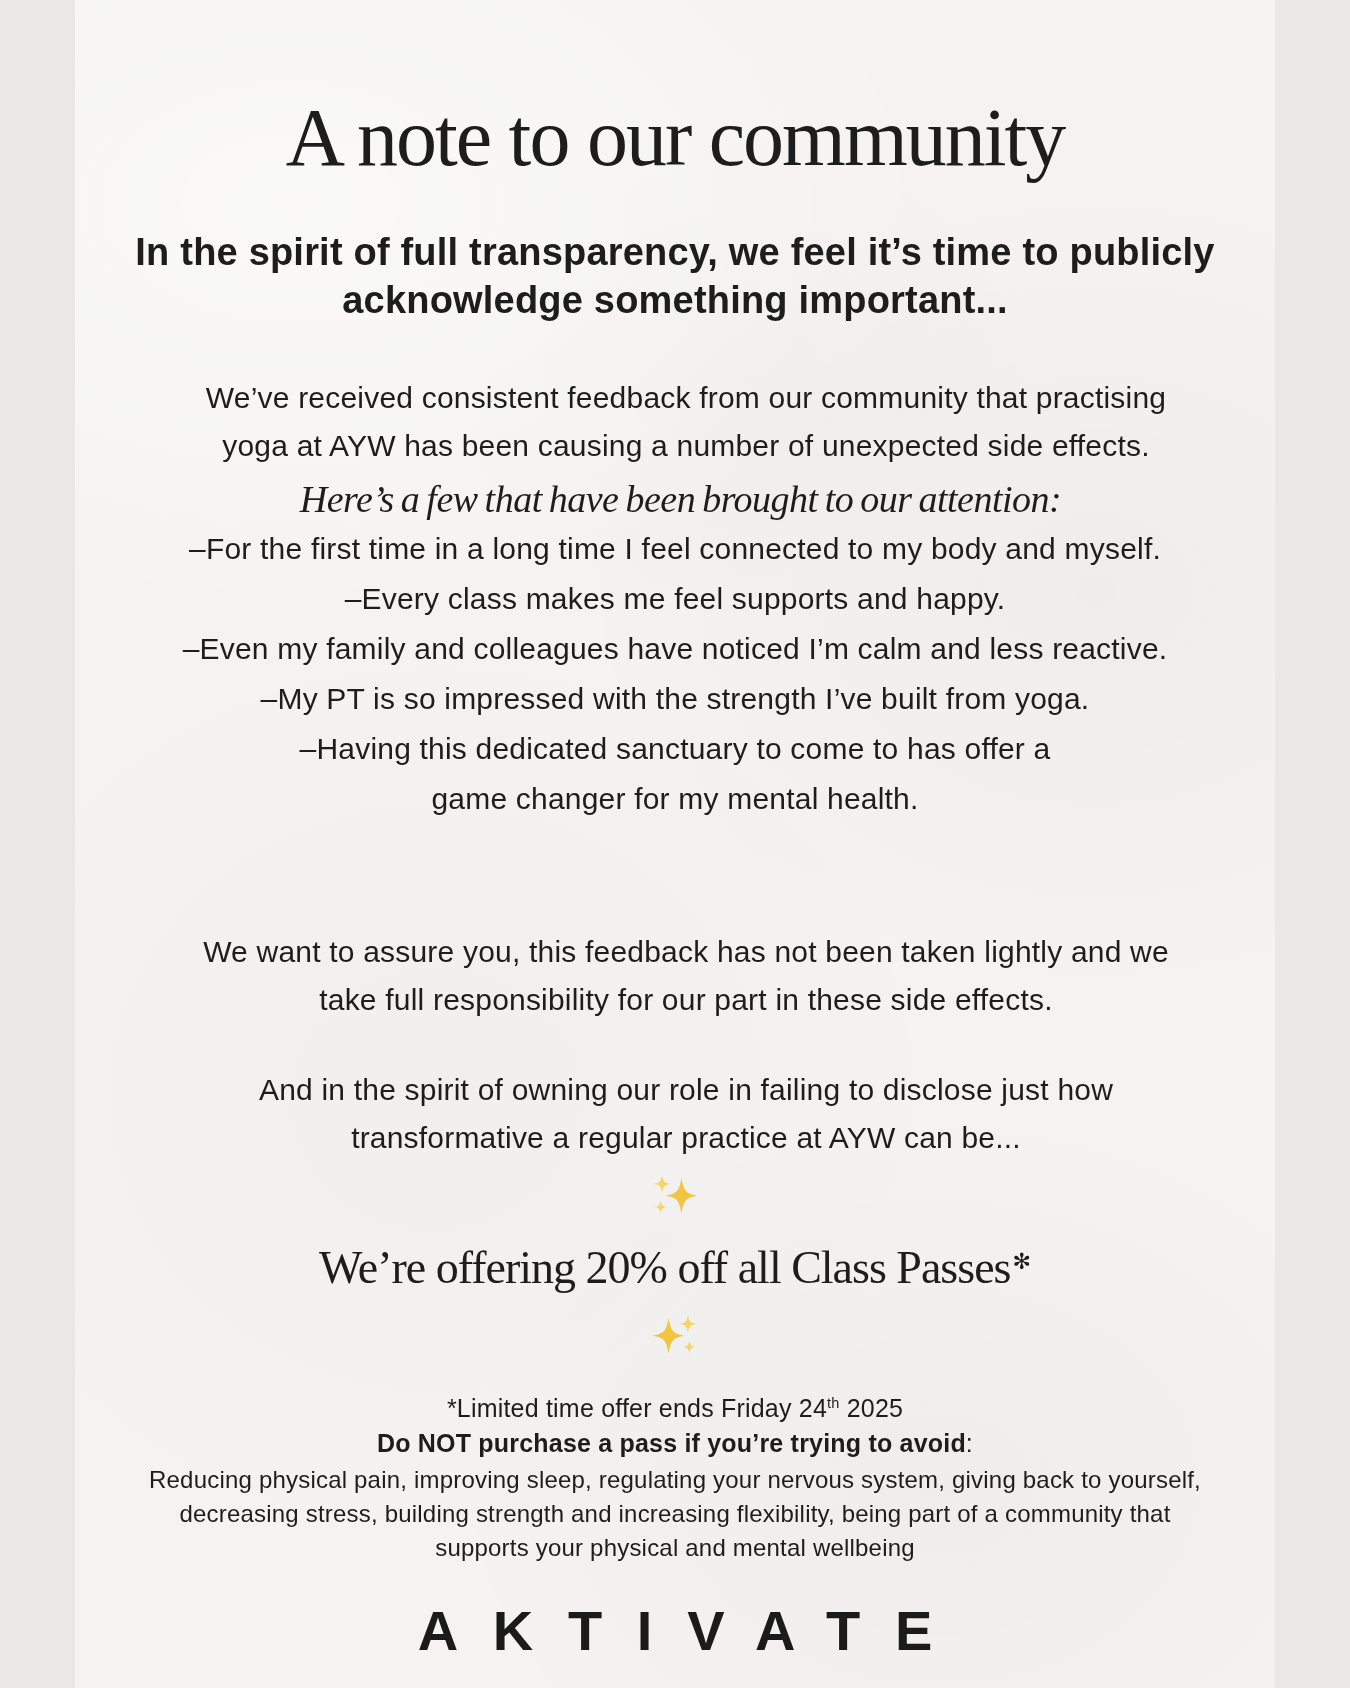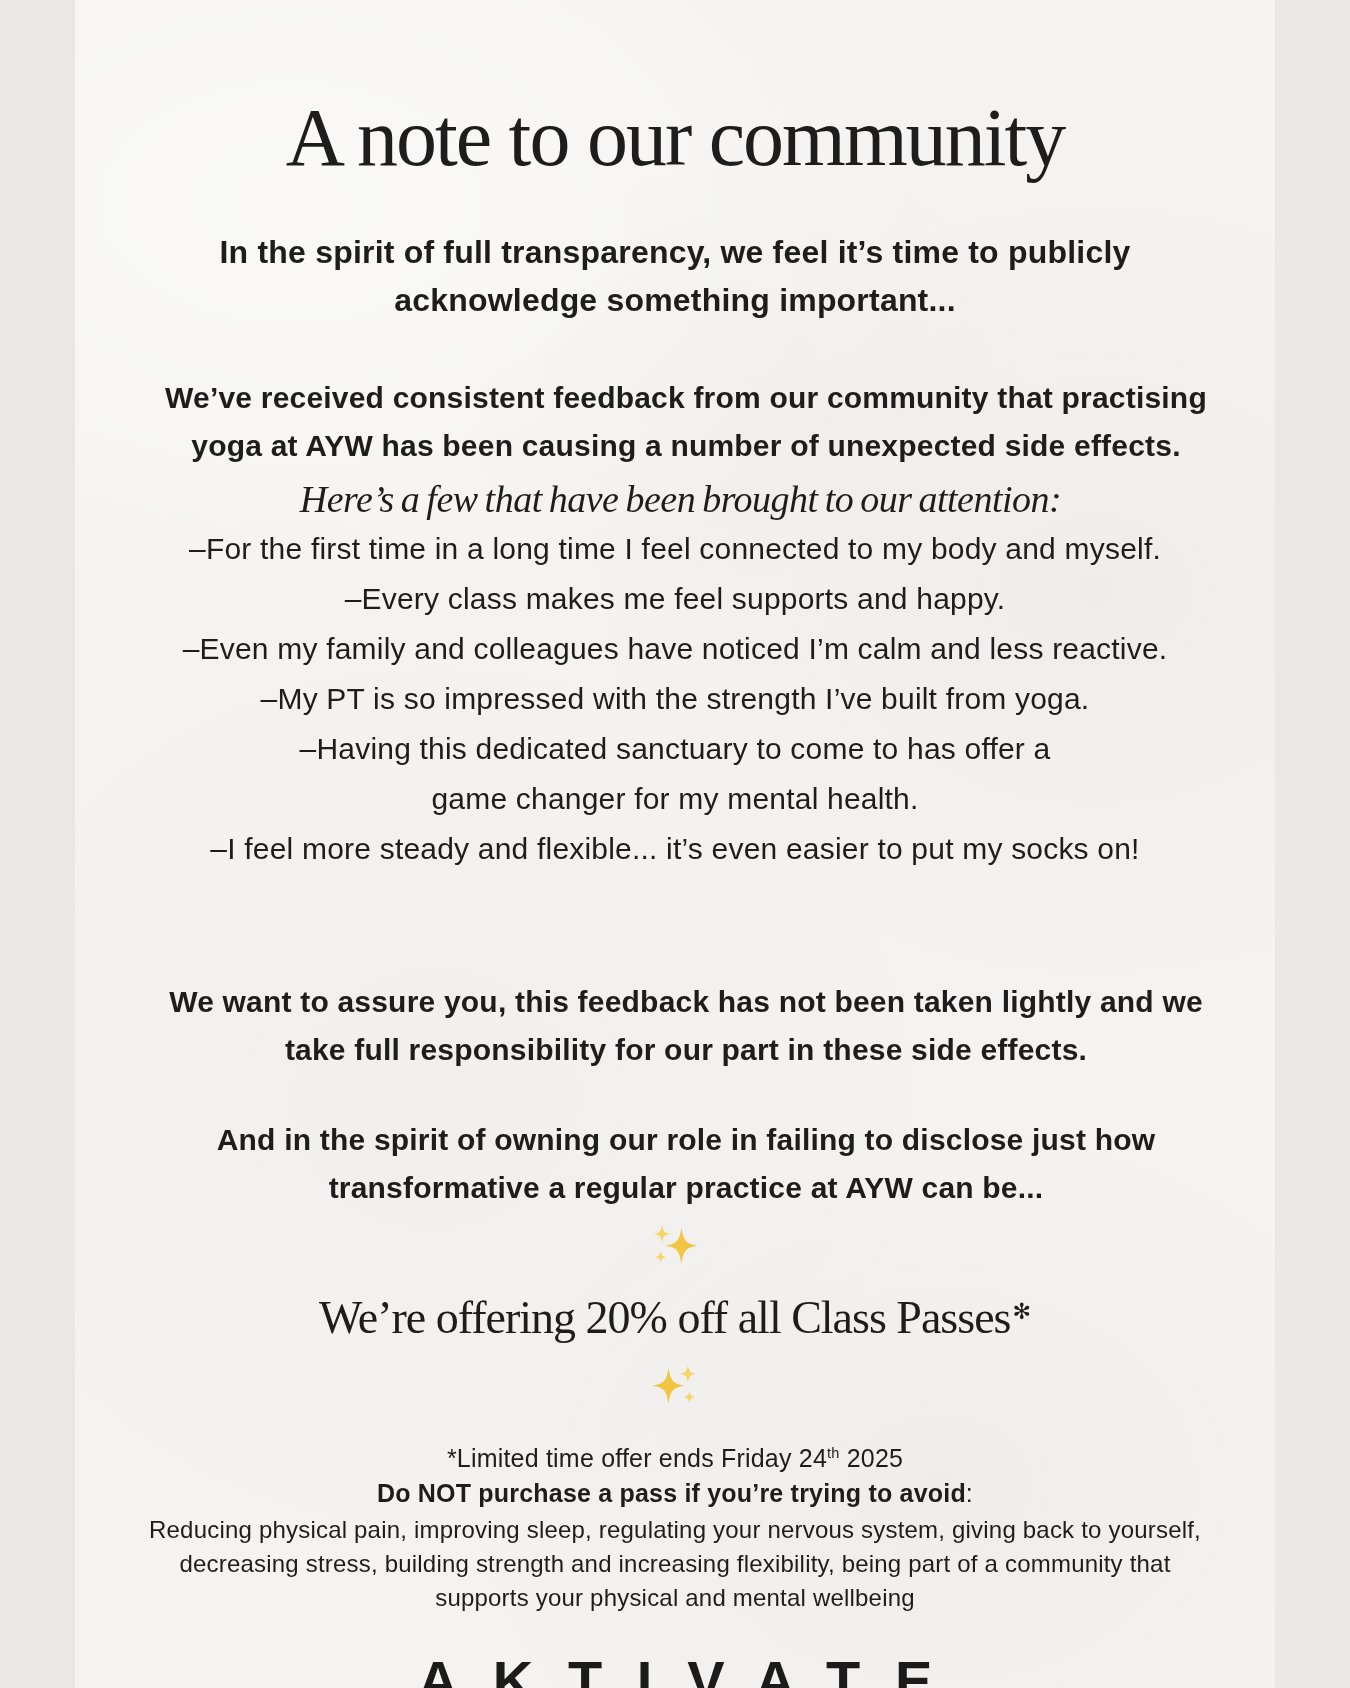--- a/index.html
+++ b/index.html
@@ -26,29 +26,29 @@
   .title {
     margin-top: 92px;
     font-family: "Liberation Serif", "DejaVu Serif", serif;
     font-weight: 400;
     font-size: 82px;
     line-height: 92px;
     letter-spacing: -2px;
   }
   .lead {
     margin-top: 44px;
-    font-size: 32px;
+    font-size: 38px;
     line-height: 48px;
     font-weight: 700;
     letter-spacing: 0.2px;
   }
   .body-text {
     font-size: 30px;
     line-height: 48px;
-    font-weight: 700;
+    font-weight: 400;
     letter-spacing: 0.2px;
     margin-left: 22px;
   }
   .para-feedback { margin-top: 50px; }
   .serif-heading {
     margin-top: 6px;
     font-family: "Liberation Serif", "DejaVu Serif", serif;
     font-style: italic;
     font-size: 38px;
     line-height: 46px;
@@ -147,21 +147,20 @@
 
   <div class="serif-heading">Here’s a few that have been brought to our attention:</div>
 
   <div class="feedback-list">
     <div class="line">–For the first time in a long time I feel connected to my body and myself.</div>
     <div class="line">–Every class makes me feel supports and happy.</div>
     <div class="line">–Even my family and colleagues have noticed I’m calm and less reactive.</div>
     <div class="line">–My PT is so impressed with the strength I’ve built from yoga.</div>
     <div class="line">–Having this dedicated sanctuary to come to has offer a</div>
     <div class="line">game changer for my mental health.</div>
-    <div class="line">–I feel more steady and flexible... it’s even easier to put my socks on!</div>
   </div>
 
   <div class="body-text para-assurance">
     <div class="line">We want to assure you, this feedback has not been taken lightly and we</div>
     <div class="line">take full responsibility for our part in these side effects.</div>
   </div>
 
   <div class="body-text para-owning">
     <div class="line">And in the spirit of owning our role in failing to disclose just how</div>
     <div class="line">transformative a regular practice at AYW can be...</div>

